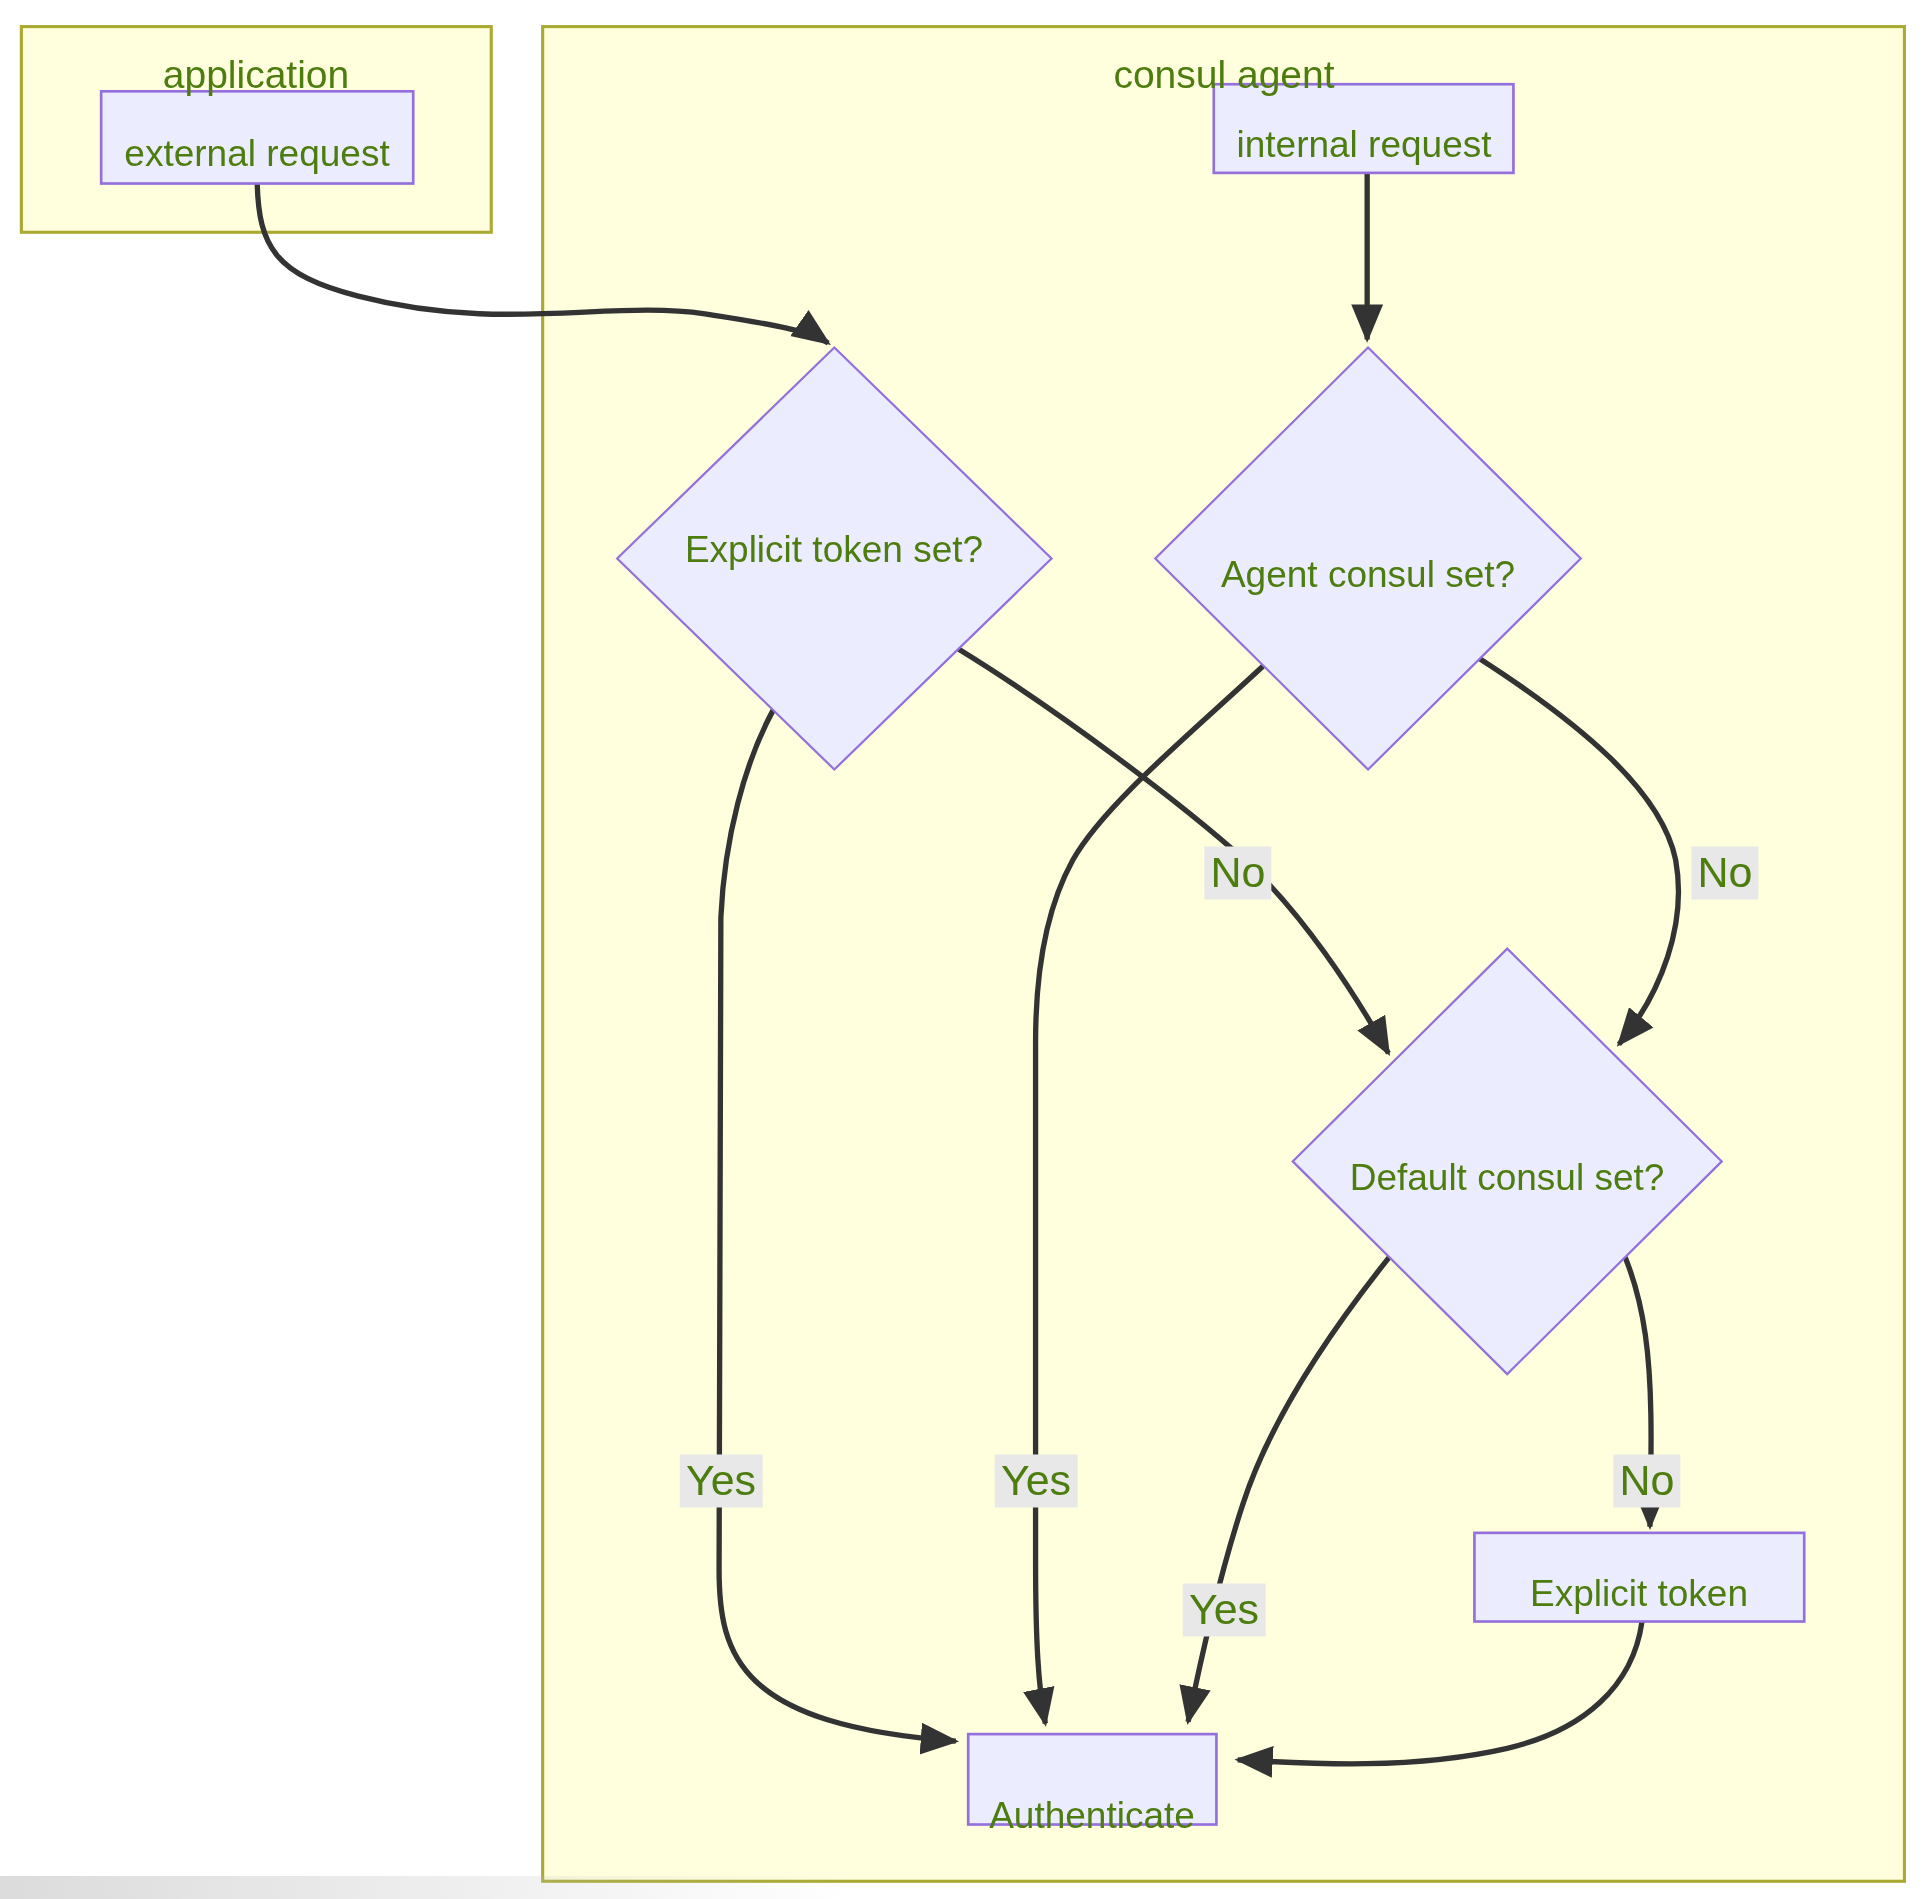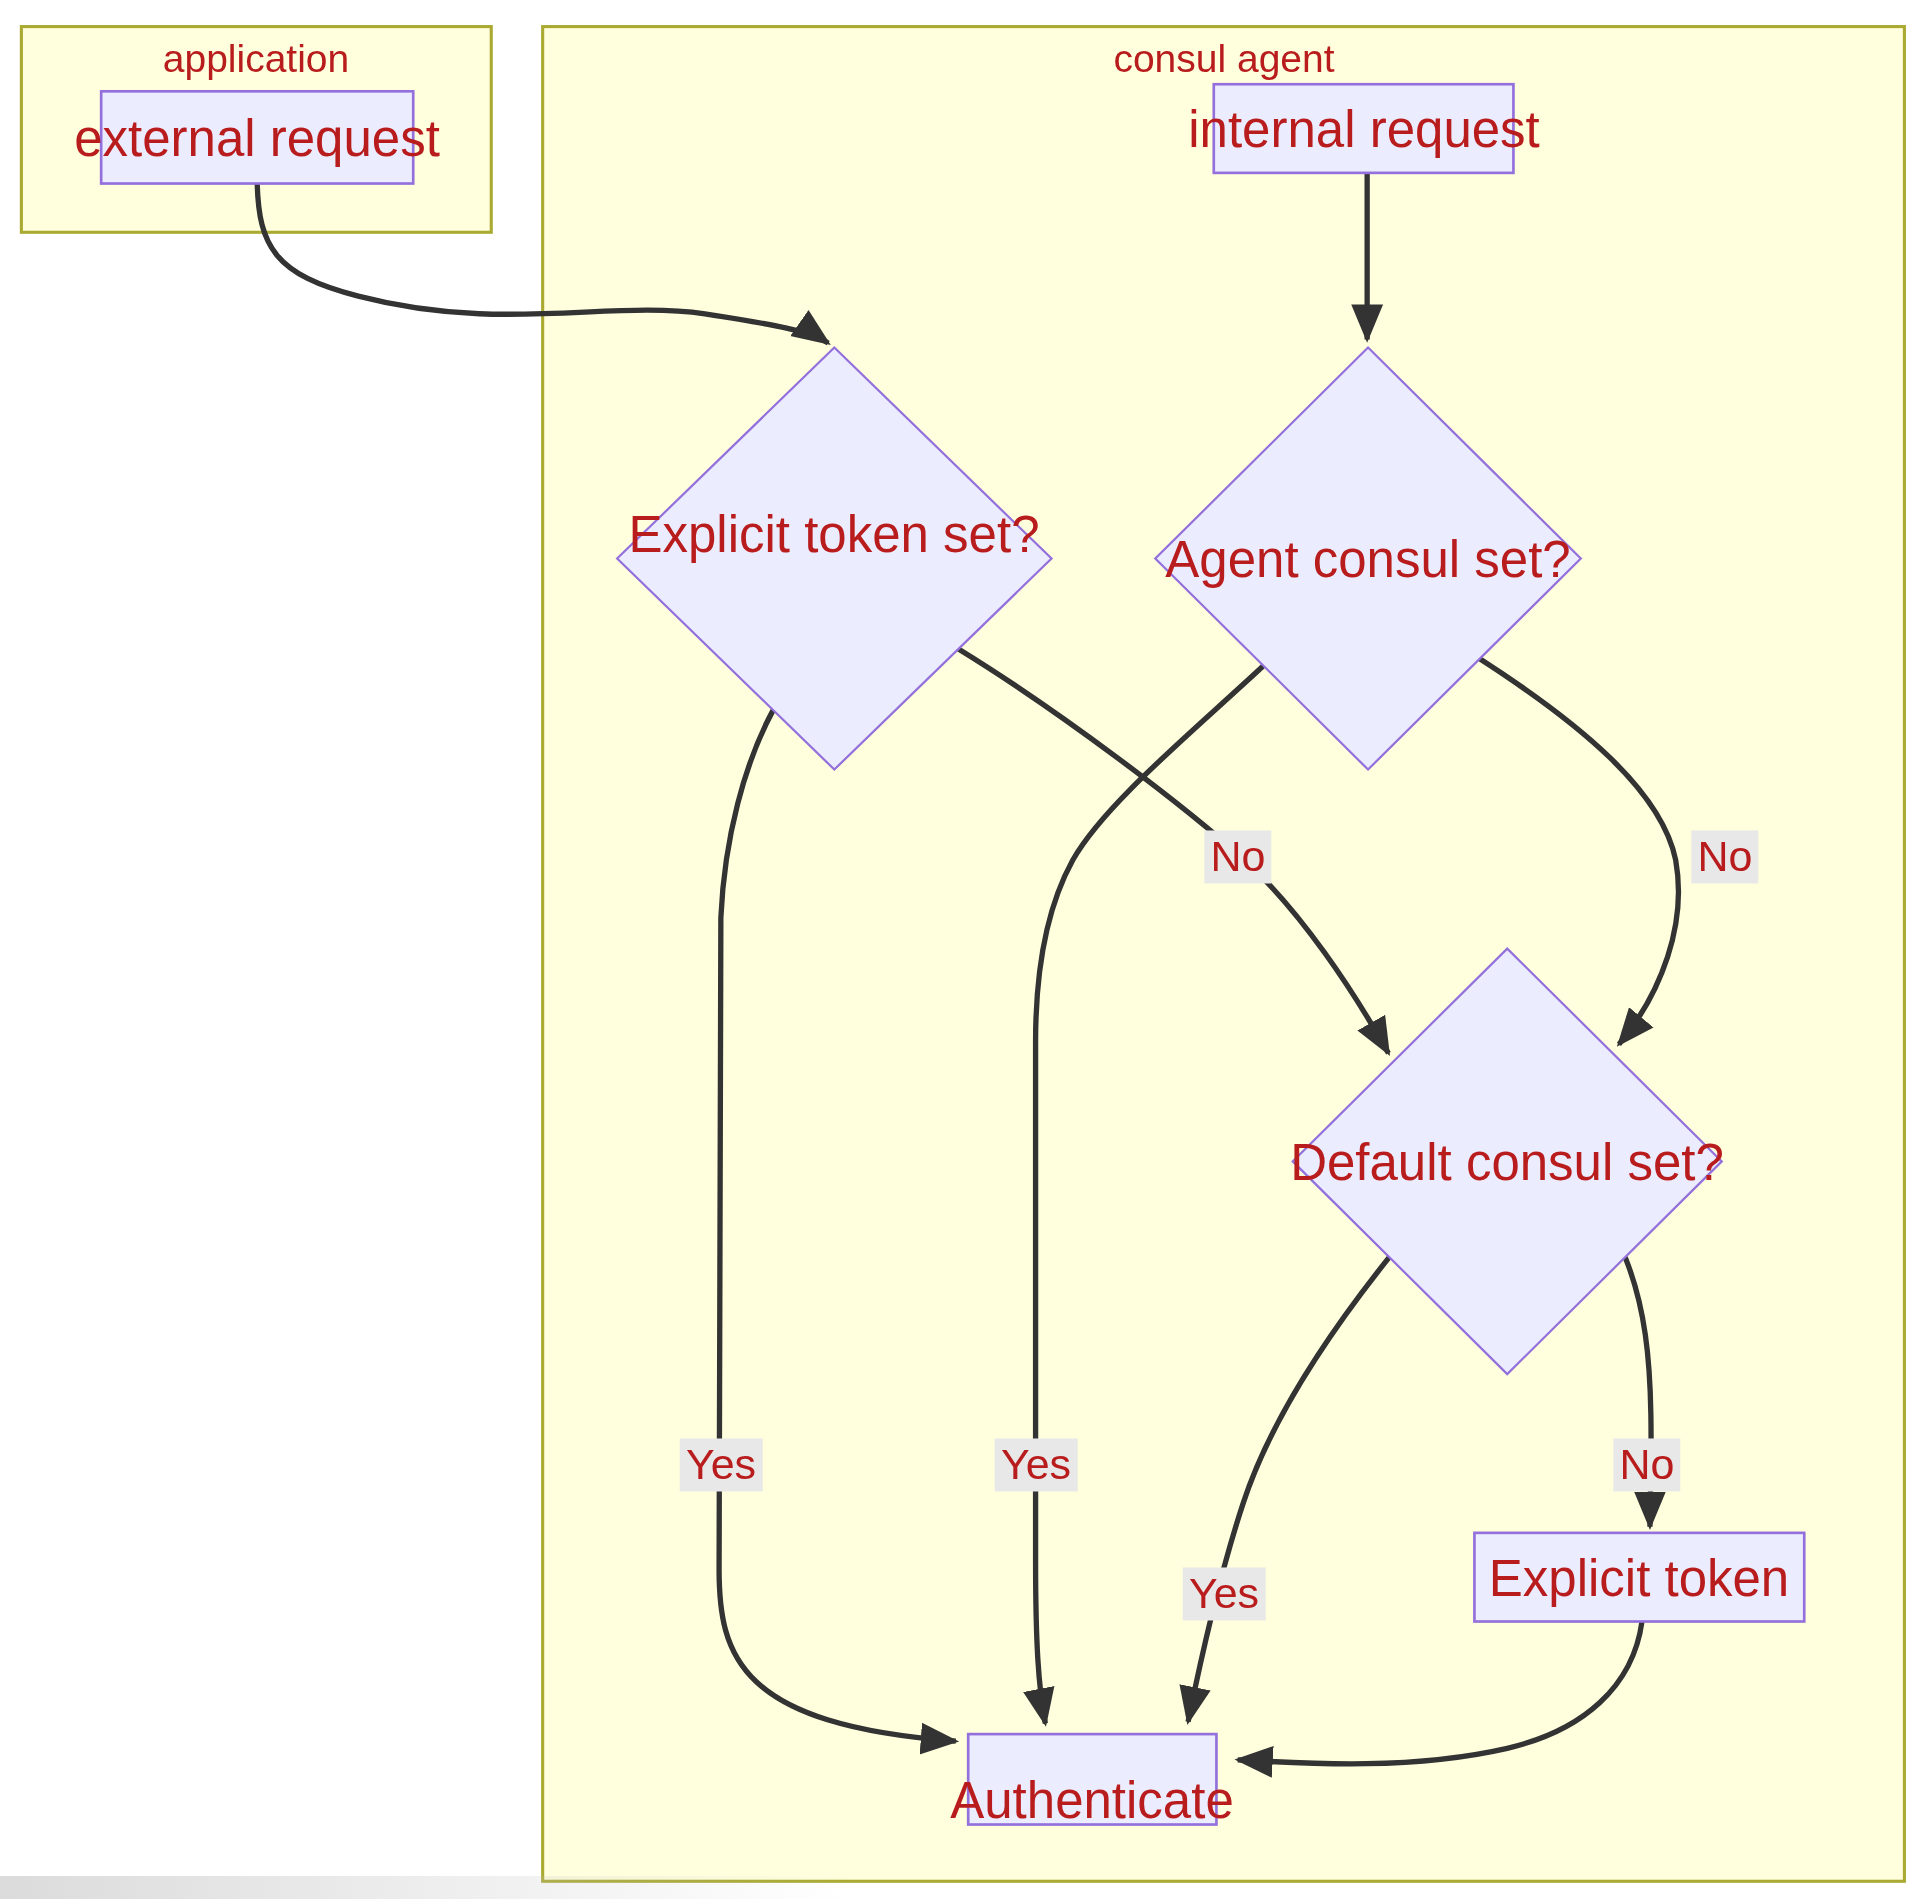--- a/index.html
+++ b/index.html
@@ -16,25 +16,26 @@
 
   .cluster { fill: #ffffde; stroke: #aaaa33; stroke-width: 3.5px; }
   .node-rect { fill: #ECECFF; stroke: #9370DB; stroke-width: 3px; }
   .node-diamond { fill: #ECECFF; stroke: #9370DB; stroke-width: 2.5px; }
   .edge { fill: none; stroke: #333333; stroke-width: 6px; }
 
   .label {
     position: absolute;
     transform: translate(-50%, -50%);
     white-space: nowrap;
-    color: #b91c1c;
+    color: #4d7c0f;
     text-align: center;
+    margin-top: 16px;
   }
   .cluster-title { font-size: 39px; }
-  .node-label   { font-size: 51px; }
+  .node-label   { font-size: 37px; }
   .edge-label {
     font-size: 43px;
     background: #e8e8e8;
     padding: 1.8px 6.2px;
     line-height: 1.15;
   }
   .bottom-edge-shadow {
     position: absolute;
     left: 0; bottom: 0;
     width: 851px; height: 23px;

